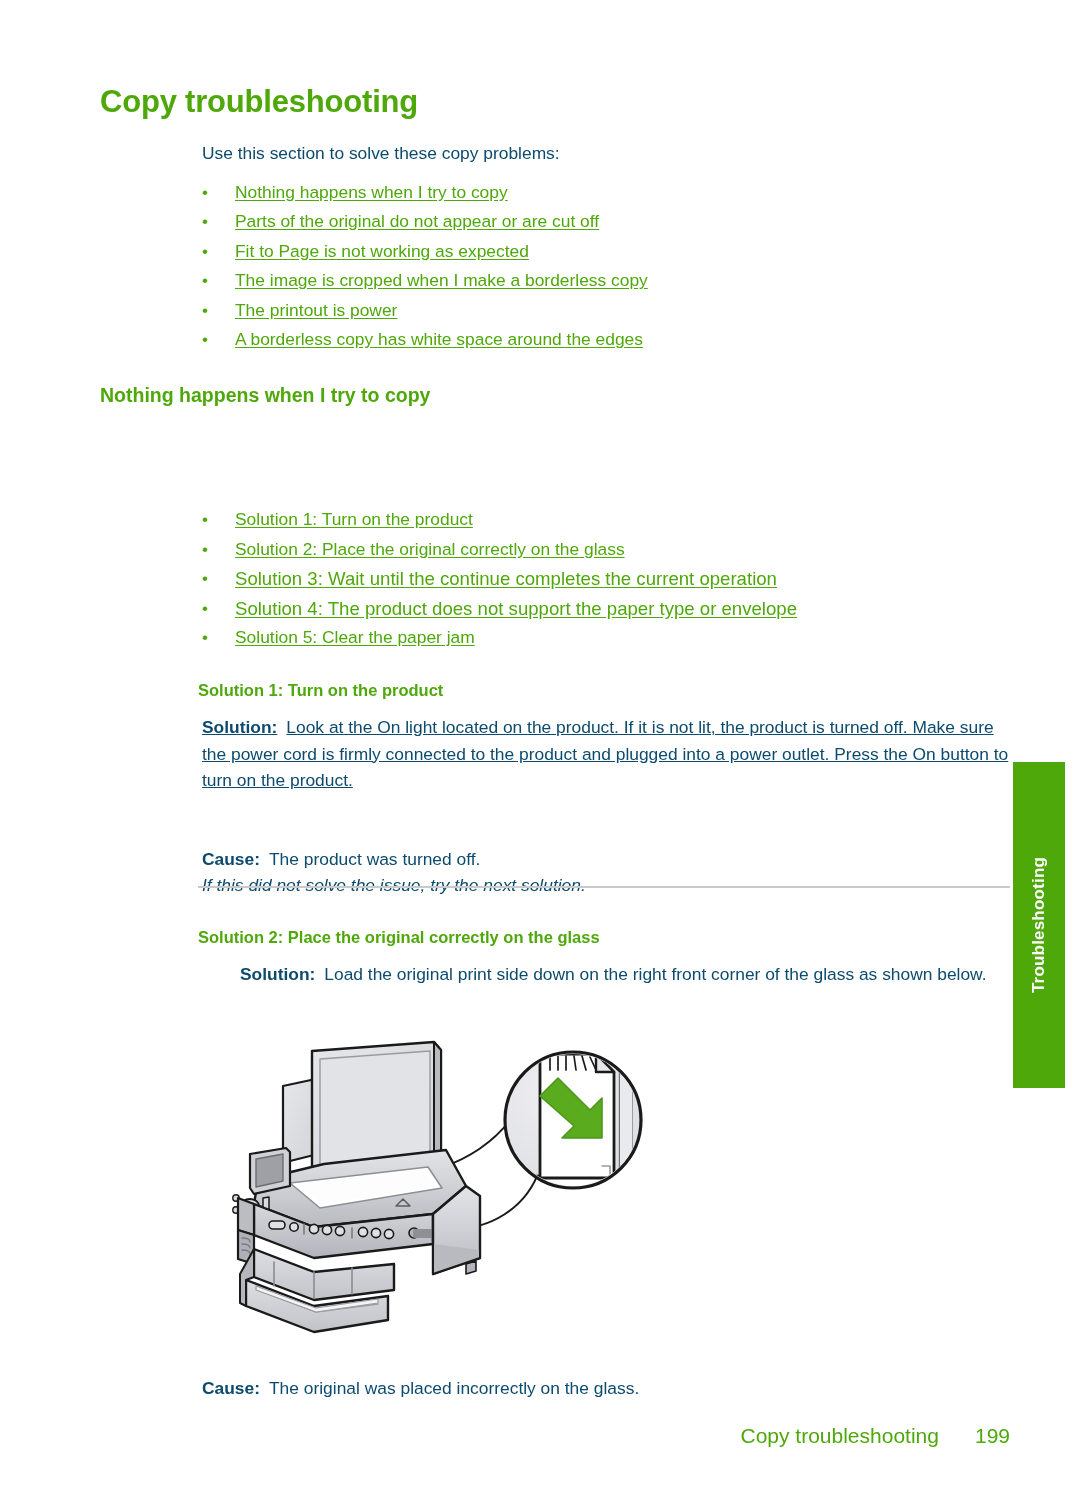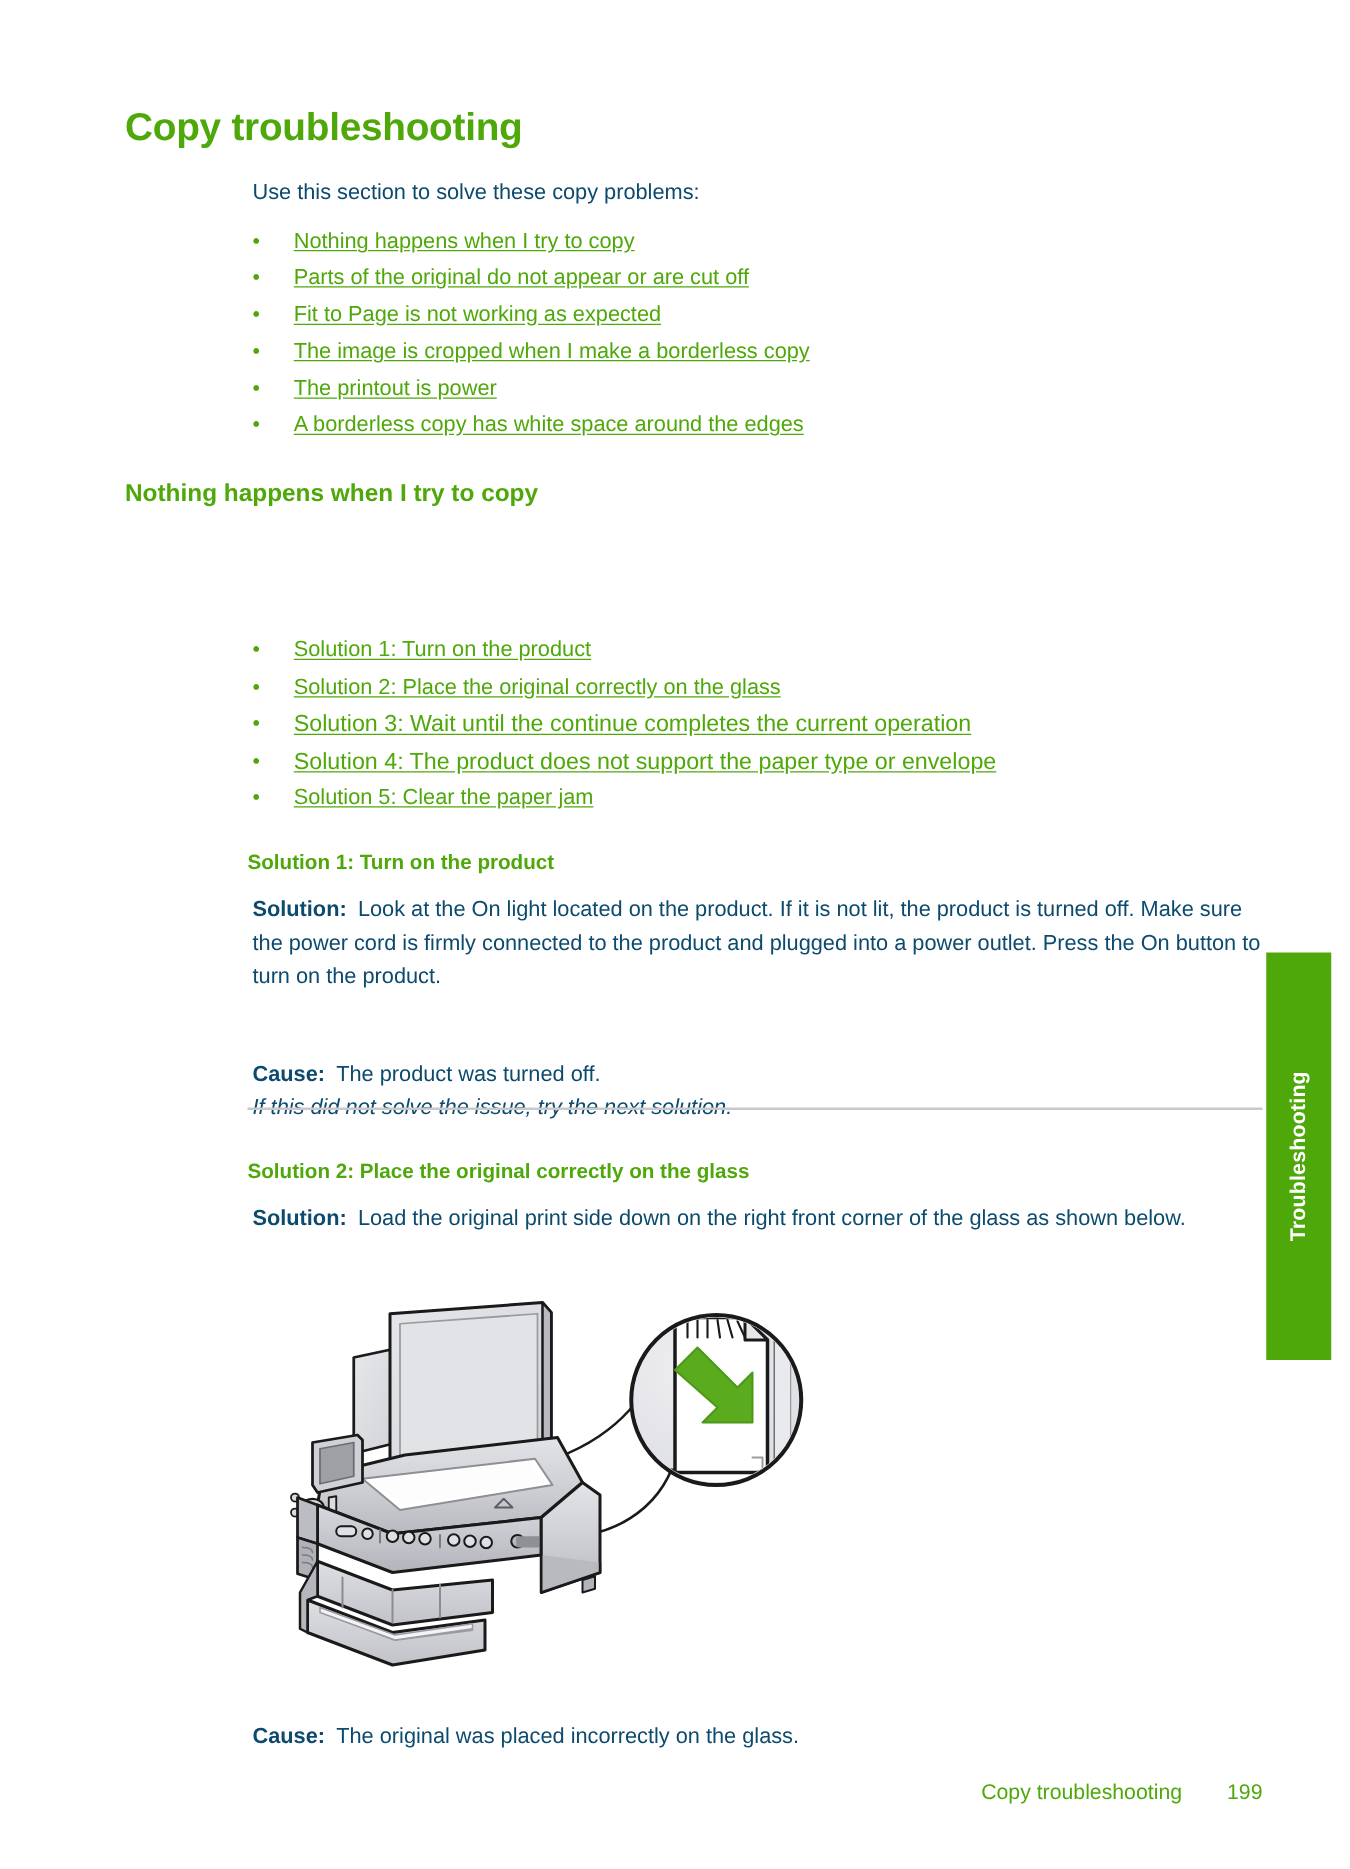--- a/index.html
+++ b/index.html
@@ -132,21 +132,21 @@
   }
 
   
   .footer {
     position: absolute;
     left: 198px;
     top: 1424px;
     width: 812px;
     text-align: right;
     color: #4fa80a;
-    font-size: 17px;
+    font-size: 21px;
     white-space: nowrap;
   }
   .footer .fnum { display: inline-block; margin-left: 36px; }
 
   
   .illo {
     position: absolute;
     left: 228px;
     top: 1028px;
     width: 430px;
@@ -211,35 +211,35 @@
       <span class="link">Solution 4: The product does not support the paper type or envelope</span>
     </div>
     <div class="bullet-row sz-a">
       <span class="dot">•</span>
       <span class="link">Solution 5: Clear the paper jam</span>
     </div>
   </div>
 
   <div class="h3-green" style="top:681px;">Solution 1: Turn on the product</div>
 
-  <div class="body-text w-wide" style="top:714px;">
+  <div class="body-text w-wide" style="top:714px;text-decoration:underline;">
     <b>Solution:</b><span class="lbl-gap"></span><span>Look at the On light located on the product. If it is not lit, the product is turned off. Make sure the power cord is firmly connected to the product and plugged into a power outlet. Press the On button to turn on the product.</span>
   </div>
 
   <div class="body-text w-wide" style="top:800px;margin-top:46px;">
     <b>Cause:</b><span class="lbl-gap"></span><span>The product was turned off.</span>
   </div>
 
   <div class="body-text w-wide" style="top:872px;font-style:italic;">If this did not solve the issue, try the next solution.</div>
 
   <div class="divider"></div>
 
   <div class="h3-green" style="top:928px;">Solution 2: Place the original correctly on the glass</div>
 
-  <div class="body-text w-wide" style="top:961px;">
+  <div class="body-text w-wide" style="top:961px;margin-left:38px;">
     <b>Solution:</b><span class="lbl-gap"></span><span>Load the original print side down on the right front corner of the glass as shown below.</span>
   </div>
 
   <div class="illo">
     <svg viewBox="0 0 430 330" xmlns="http://www.w3.org/2000/svg">
       <defs>
         <linearGradient id="gLid" x1="0" y1="0" x2="1" y2="1">
           <stop offset="0%" stop-color="#e6e7ea"></stop>
           <stop offset="100%" stop-color="#d2d3d8"></stop>
         </linearGradient>

